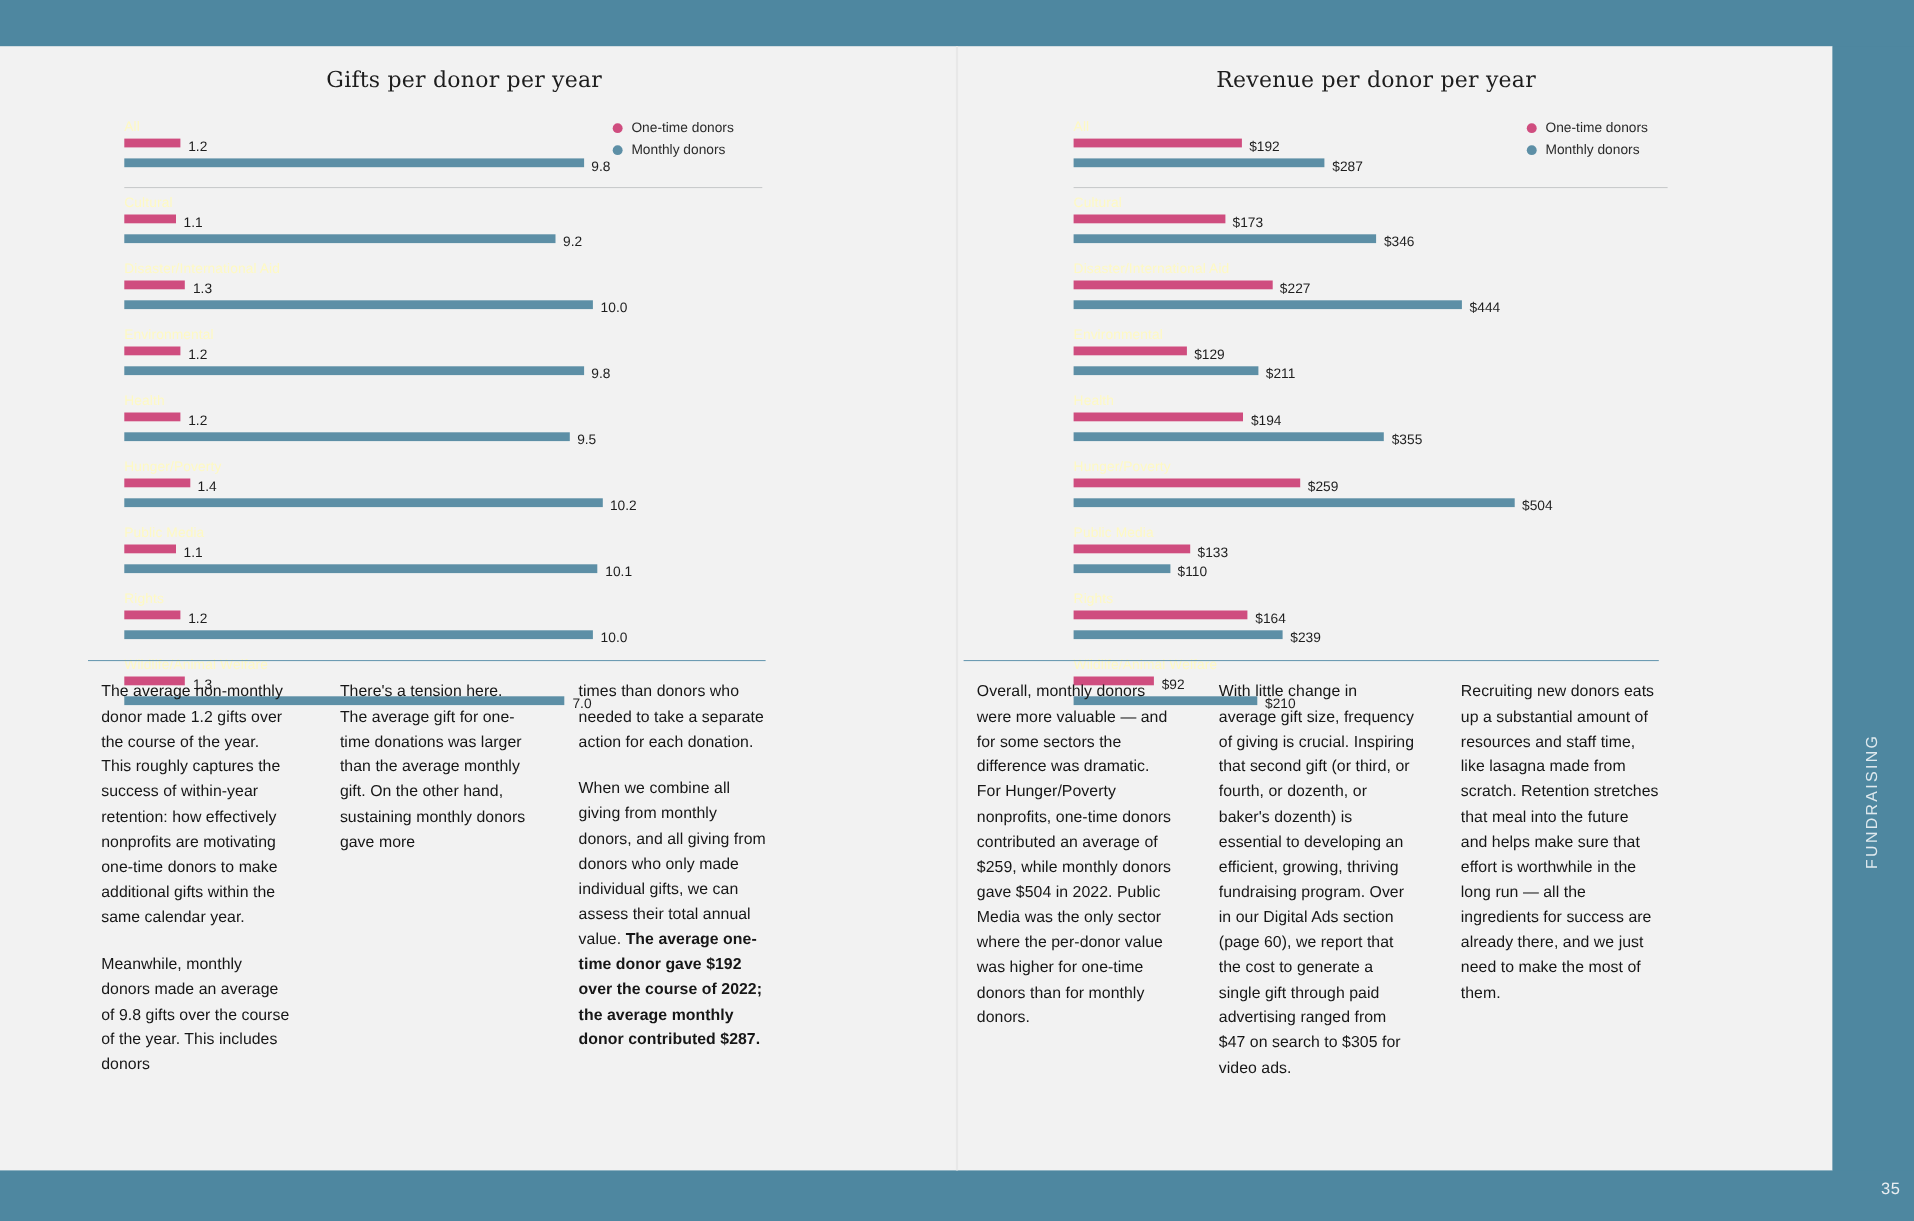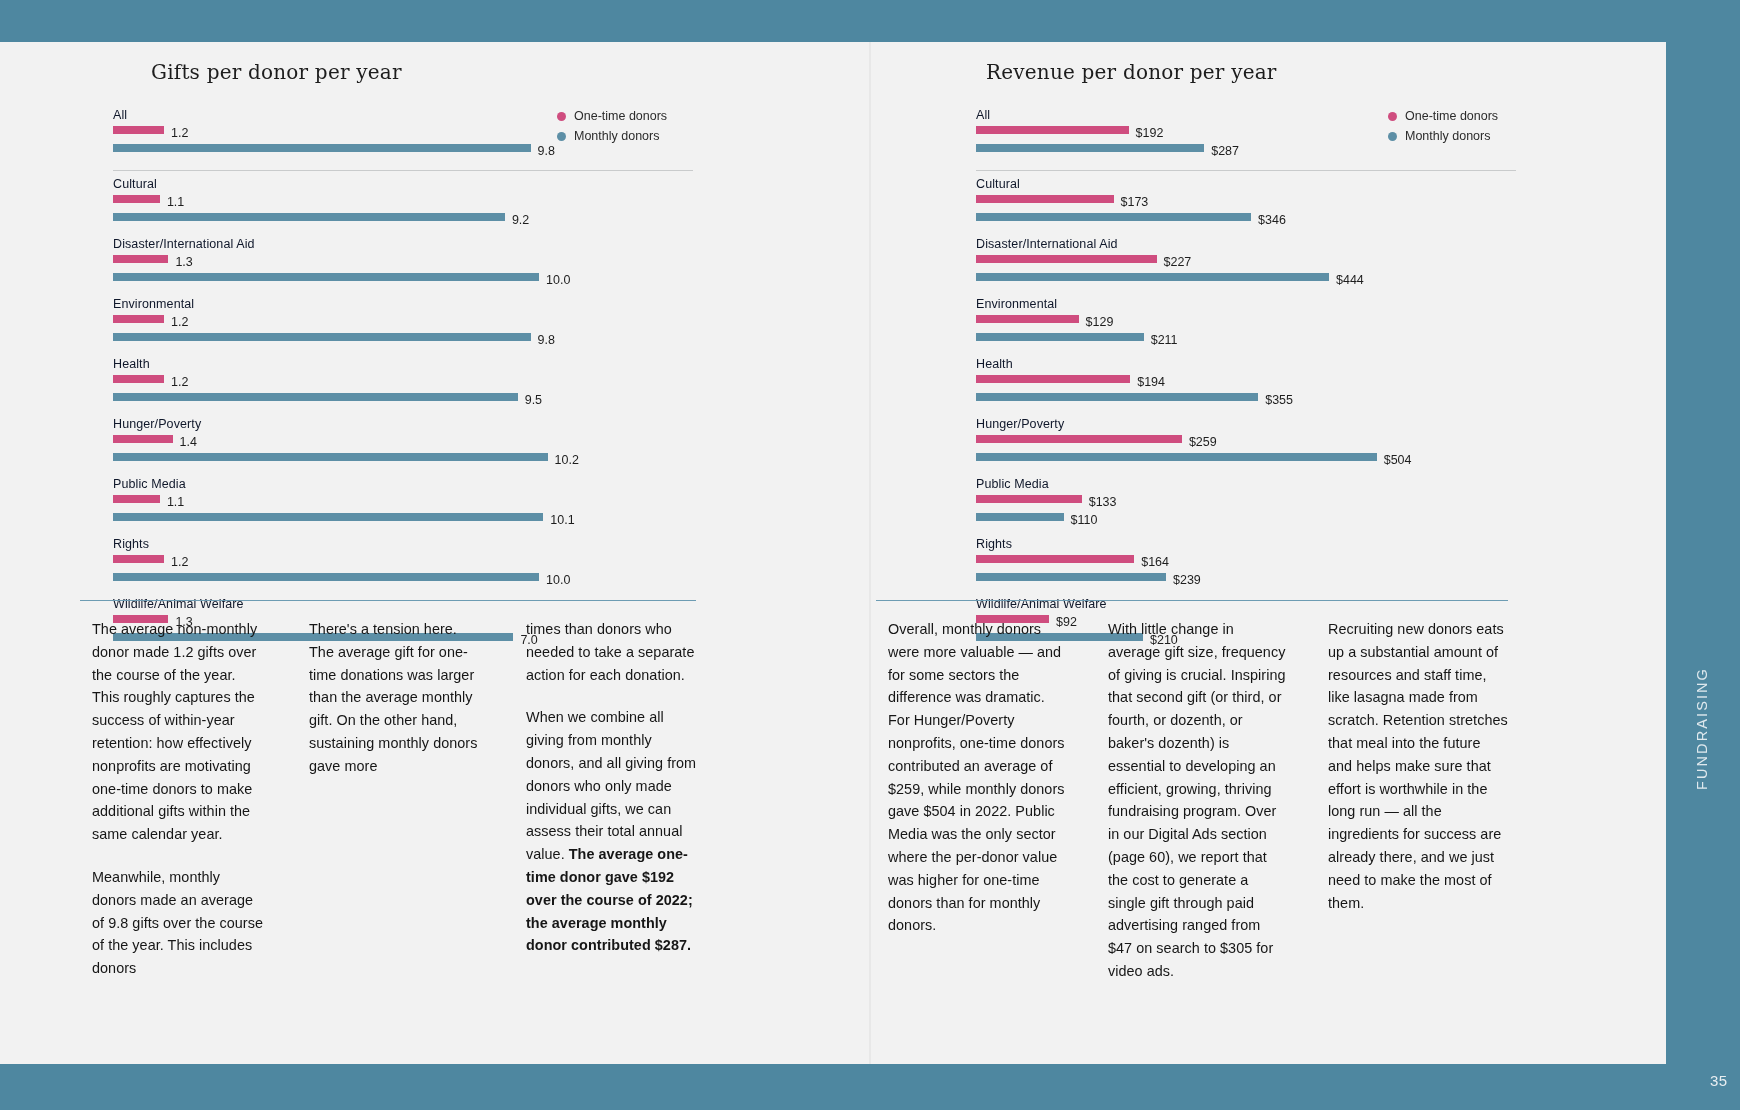--- a/index.html
+++ b/index.html
@@ -77,21 +77,21 @@
     top: 60px;
   }
   .chart-left  { left: 113px; width: 580px; }
   .chart-right { left: 976px; width: 540px; }
 
   .chart-title {
     font-family: "DejaVu Serif", serif;
     font-size: 20px;
     font-weight: 400;
     color: #1d1d1d;
-    text-align: left;
+    text-align: center;
     letter-spacing: .2px;
     margin: 0 0 24px 0;
   }
   .chart-left .chart-title { padding-left: 38px; }
   .chart-right .chart-title { padding-left: 10px; }
 
   
   .legend {
     position: absolute;
     font-family: "Liberation Sans", sans-serif;
@@ -113,21 +113,21 @@
     flex: none;
   }
   .dot-onetime { background: #cf4d7f; }
   .dot-monthly { background: #5d8fa6; }
 
   
   .group { margin-bottom: 11px; position: relative; }
   .group-label {
     font-family: "Liberation Sans", sans-serif;
     font-size: 12.5px;
-    color: #0f172a;
+    color: #fef9c3;
     margin-bottom: 4px;
     letter-spacing: .1px;
   }
   .bar-row {
     display: flex;
     align-items: flex-start;
     height: 13px;
     margin-bottom: 5px;
   }
   .bar {

